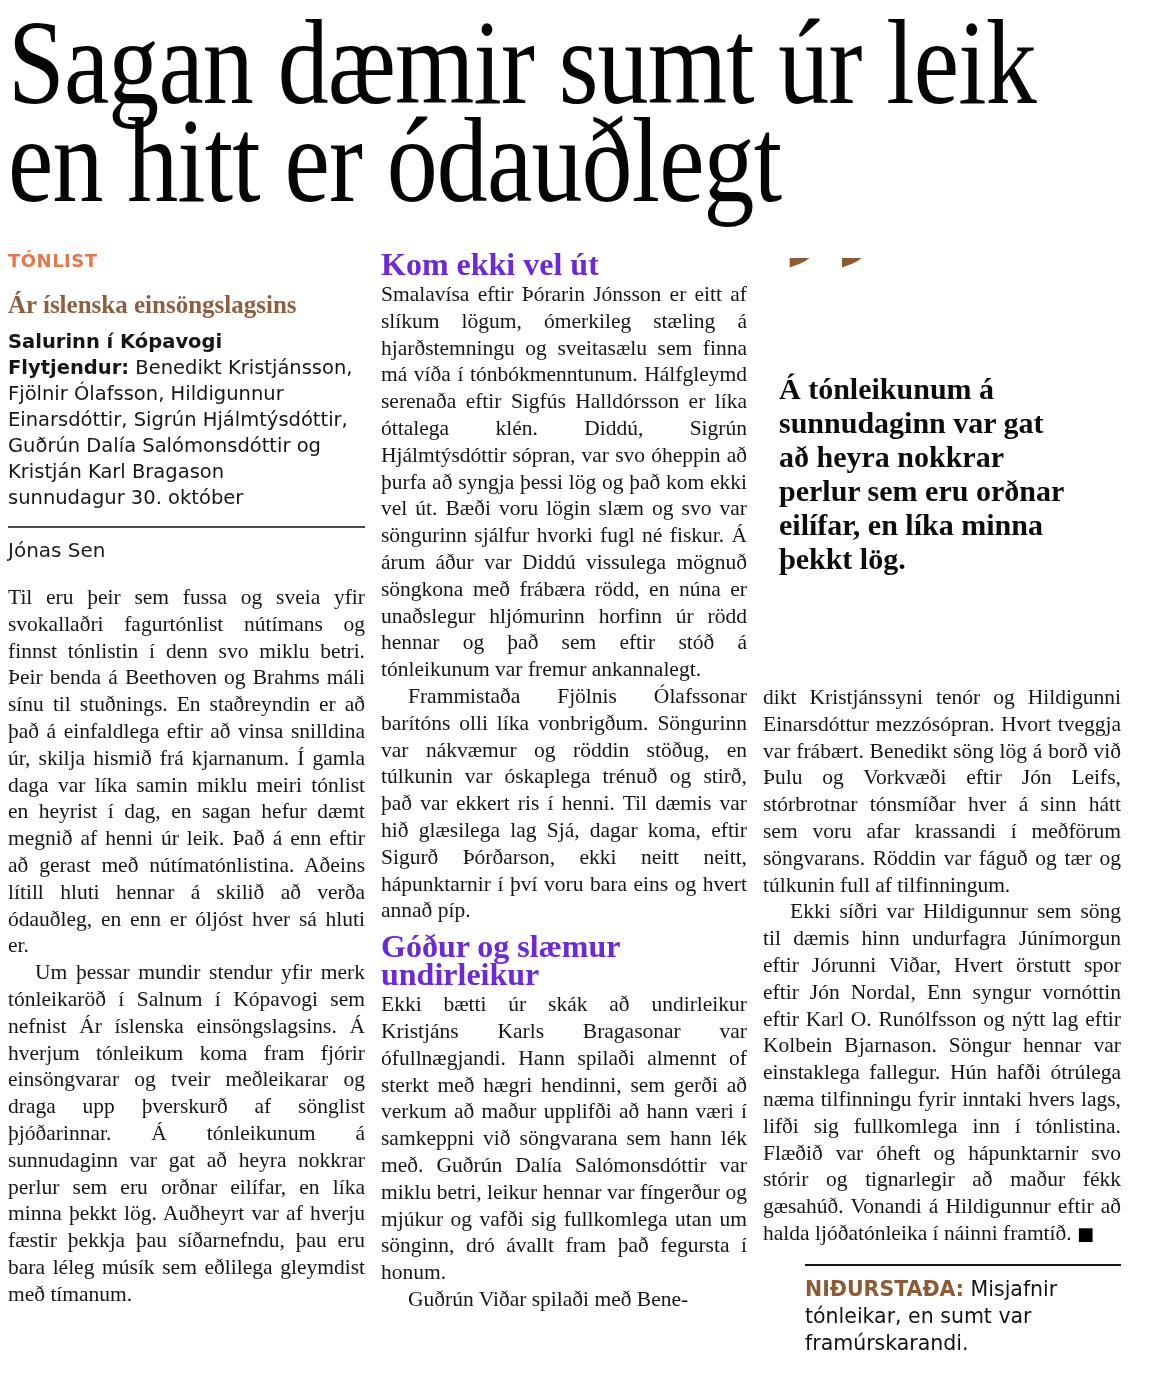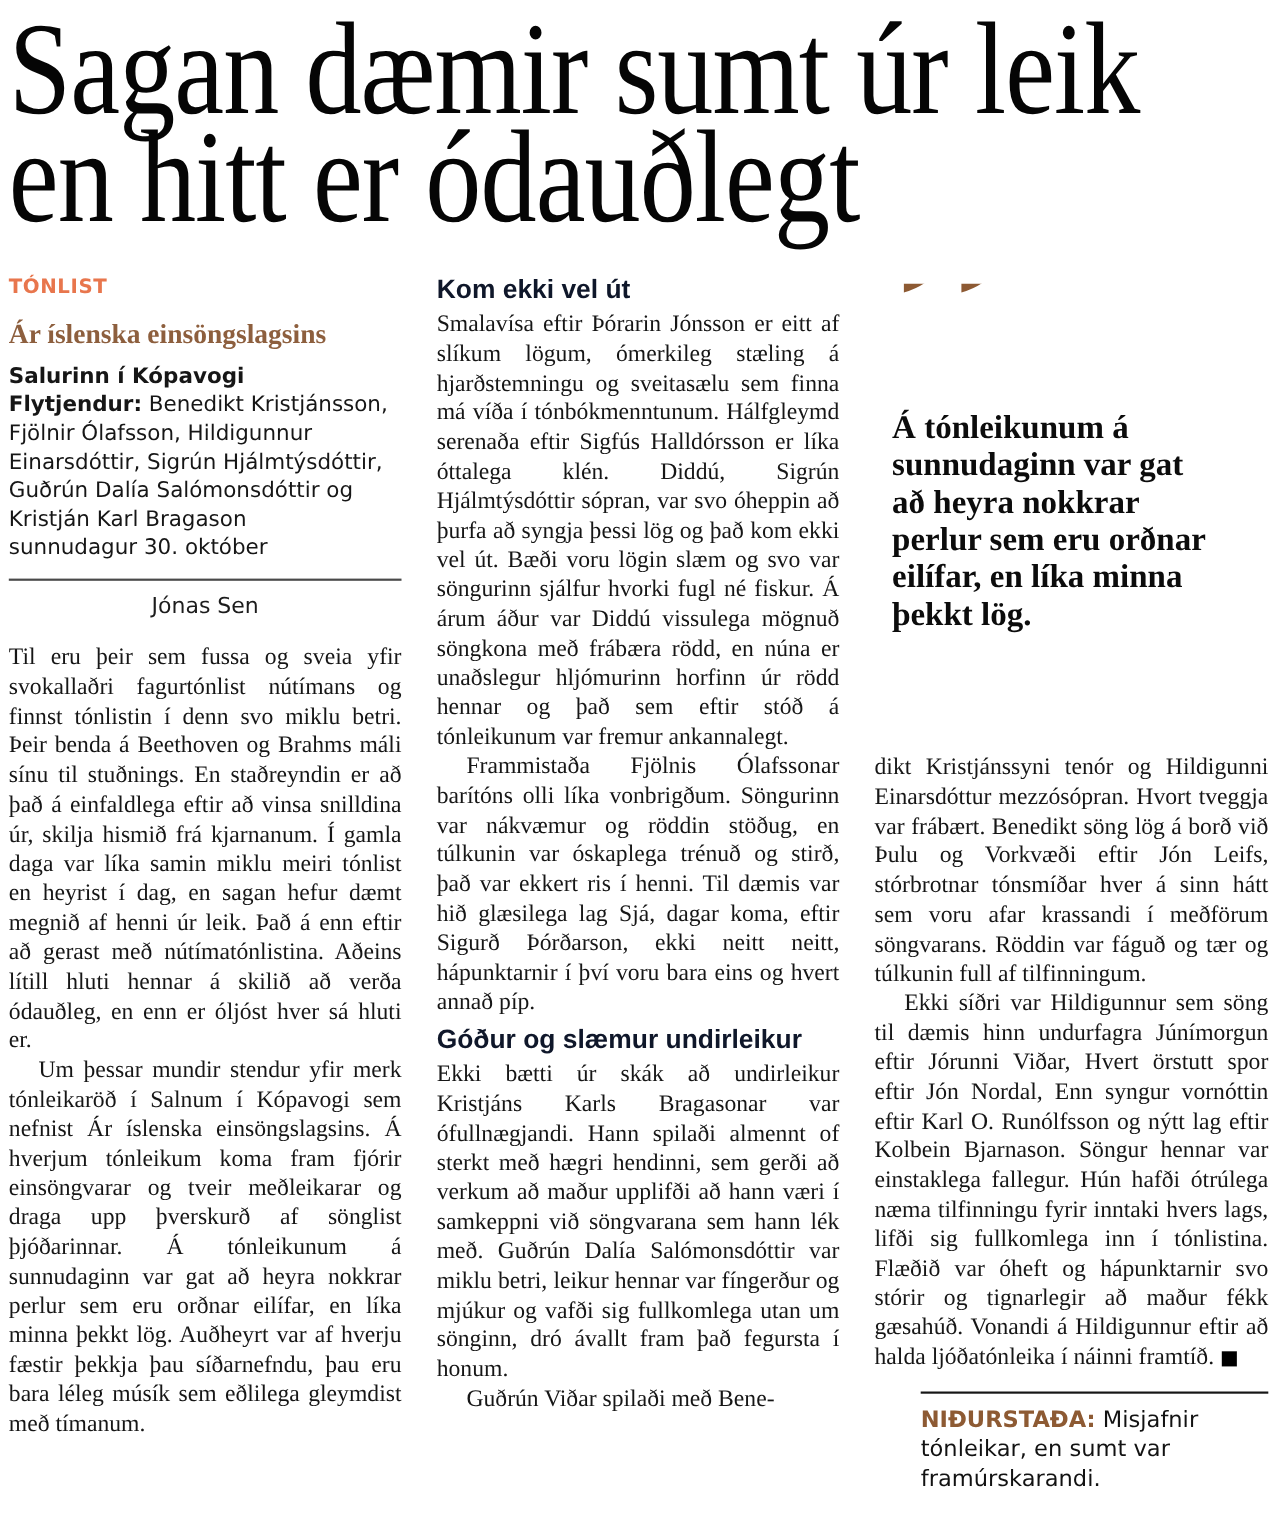--- a/index.html
+++ b/index.html
@@ -24,21 +24,21 @@
     width: 1360px;
     letter-spacing: -1px;
     white-space: nowrap;
   }
   .hl-line { display: block; }
 
   
   .columns {
     display: grid;
     grid-template-columns: 357px 366px 358px;
-    column-gap: 32px;
+    column-gap: 16px;
     padding-left: 8px;
     margin-top: 40px;
     align-items: start;
   }
   .col { min-width: 0; }
 
   
   .kicker {
     font-family: "DejaVu Sans", sans-serif;
     font-weight: bold;
@@ -65,40 +65,40 @@
   .credits .lbl { font-weight: bold; }
   .credits.bold { font-weight: bold; }
   .byline-rule {
     border: 0; border-top: 2px solid #4a4a4a;
     margin-top: 15px;
   }
   .byline {
     font-family: "DejaVu Sans", sans-serif;
     font-size: 20px;
     line-height: 26px;
-    text-align: center;
+    text-align: left;
     color: #1c1c1c;
     margin: 9px 0 21px 0;
   }
 
   
   .body {
     font-family: "Liberation Serif", serif;
     font-size: 21.5px;
     line-height: 26.8px;
     text-align: justify;
     color: #161616;
   }
   .indent { text-indent: 27px; }
   .subhead {
-    font-family: Liberation Sans, sans-serif;
+    font-family: Liberation Serif, serif;
     font-weight: bold;
-    font-size: 24px;
+    font-size: 32px;
     line-height: 28px;
-    color: #0f172a;
+    color: #6d28d9;
     margin-bottom: 3px;
   }
   .subhead.spaced { margin-top: 8px; }
 
   
   .pullquote-block { padding-left: 16px; margin-top: 8px; margin-bottom: 4px; }
   .quote-mark {
     height: 100px;
     overflow: hidden;
     color: #8d5a33;

